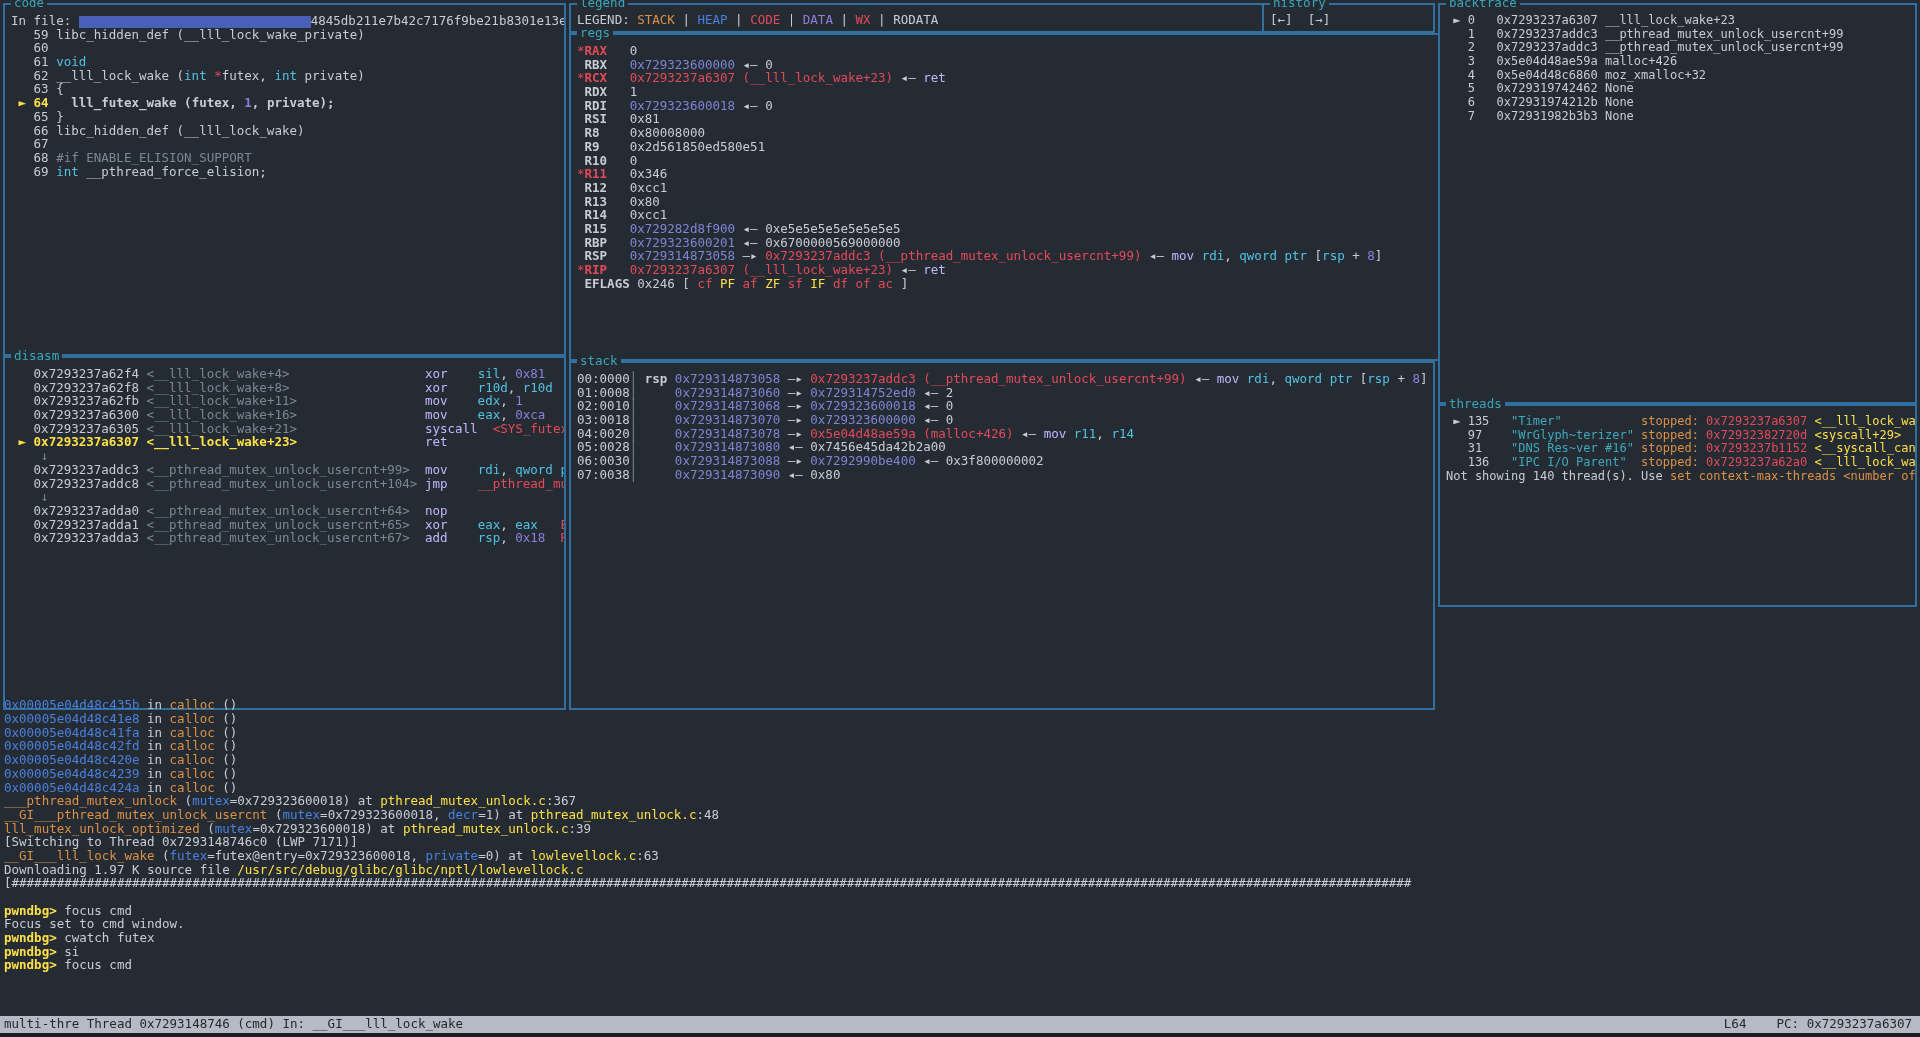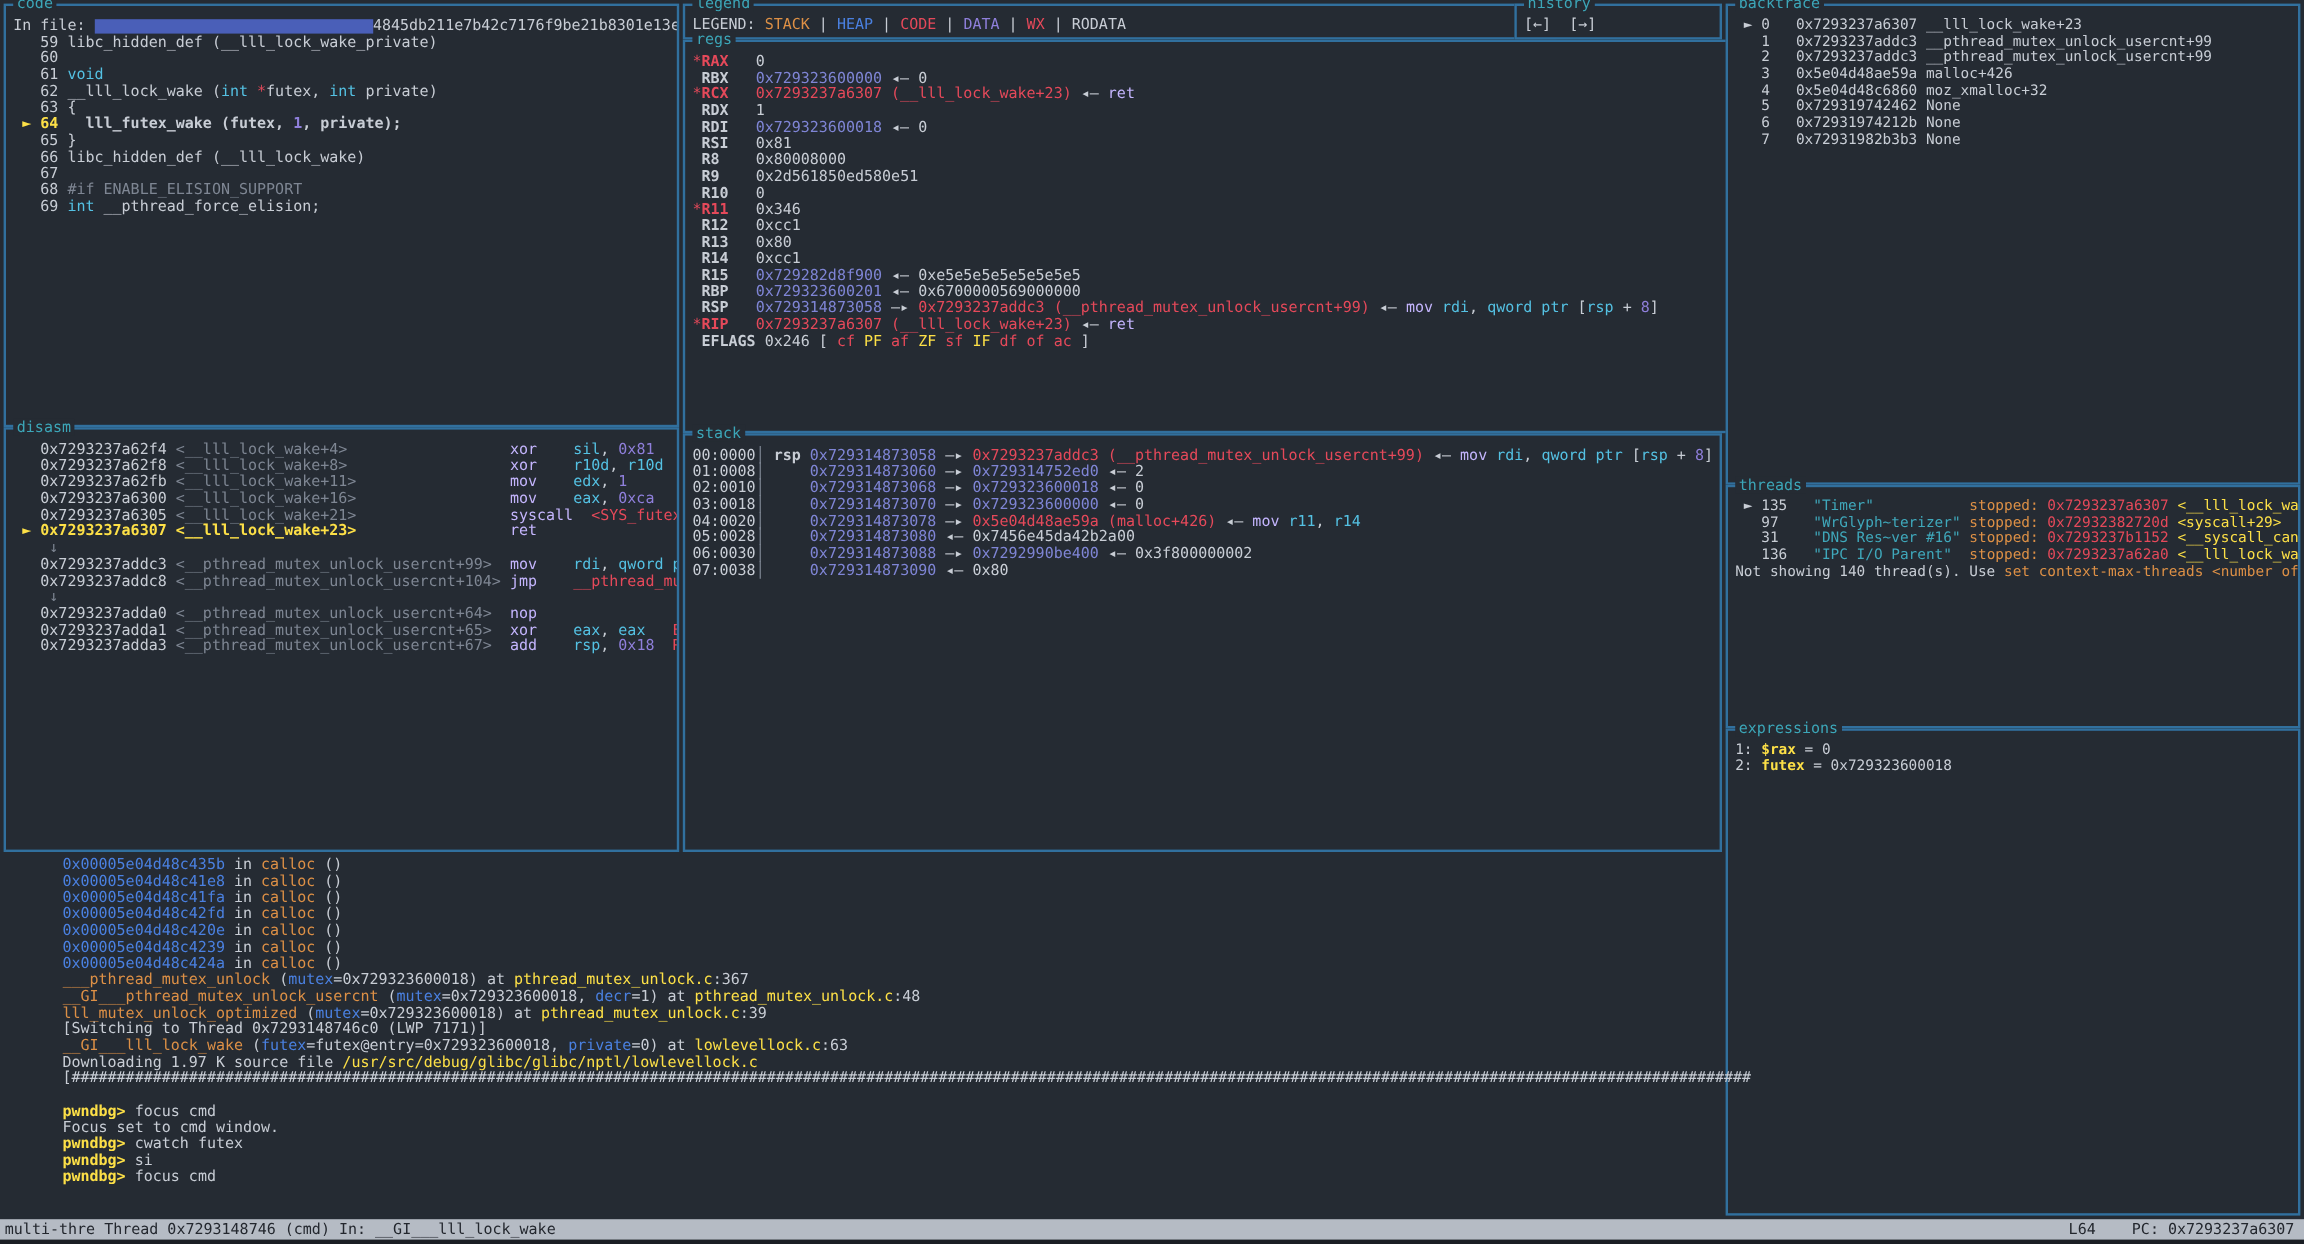--- a/index.html
+++ b/index.html
@@ -16,21 +16,21 @@
   .c-red{color:#e5495a;}
   .c-grn{color:#fde047;}
   .c-lim{color:#c4b5fd;}
   .c-cyn{color:#54c1e3;}
   .c-org{color:#dd9046;}
   .c-blu{color:#4a80e0;}
   .c-vio{color:#7f85d5;text-align:center;}
   .c-pur{color:#8f7fdb;}
   .c-tea{color:#3fa8bb;}
   .blk{display:inline-block;height:12px;background:#4a5fb8;vertical-align:middle;}
-  .output{position:absolute;left:4px;top:686px;width:1432px;height:302px;overflow:hidden;white-space:pre;margin-left:48px;}
+  .output{position:absolute;left:4px;top:671px;width:1432px;height:302px;overflow:hidden;white-space:pre;}
   .statusbar{position:absolute;left:0;top:1016px;width:1920px;height:34px;background:#b5bbc4;
     color:#23272e;box-sizing:border-box;padding:1px 8px 0 4px;display:flex;justify-content:space-between;white-space:pre;}
   .understrip{position:absolute;left:0;top:1033px;width:1920px;height:4px;background:#1a1e24;}
   .histbtn{cursor:default;}
 </style>
 </head>
 <body>
 
 <div class="screen">
 
@@ -67,24 +67,20 @@
   <div class="panel" style="left:1438px;top:3px;width:479px;height:401px;">
     <span class="ptitle">backtrace</span>
     <div class="content small"><div class="row"><span> ► 0   0x7293237a6307 __lll_lock_wake+23</span></div><div class="row"><span>   1   0x7293237addc3 __pthread_mutex_unlock_usercnt+99</span></div><div class="row"><span>   2   0x7293237addc3 __pthread_mutex_unlock_usercnt+99</span></div><div class="row"><span>   3   0x5e04d48ae59a malloc+426</span></div><div class="row"><span>   4   0x5e04d48c6860 moz_xmalloc+32</span></div><div class="row"><span>   5   0x729319742462 None</span></div><div class="row"><span>   6   0x72931974212b None</span></div><div class="row"><span>   7   0x72931982b3b3 None</span></div></div>
   </div>
 
   <div class="panel" style="left:1438px;top:404px;width:479px;height:203px;">
     <span class="ptitle">threads</span>
     <div class="content small"><div class="row"><span> ► 135   </span><span class="c-tea">"Timer"           </span><span class="c-org">stopped: </span><span class="c-red">0x7293237a6307 </span><span class="c-grn">&lt;__lll_lock_wak</span></div><div class="row"><span>   97    </span><span class="c-tea">"WrGlyph~terizer" </span><span class="c-org">stopped: </span><span class="c-red">0x72932382720d </span><span class="c-grn">&lt;syscall+29&gt;</span></div><div class="row"><span>   31    </span><span class="c-tea">"DNS Res~ver #16" </span><span class="c-org">stopped: </span><span class="c-red">0x7293237b1152 </span><span class="c-grn">&lt;__syscall_cance</span></div><div class="row"><span>   136   </span><span class="c-tea">"IPC I/O Parent"  </span><span class="c-org">stopped: </span><span class="c-red">0x7293237a62a0 </span><span class="c-grn">&lt;__lll_lock_wai</span></div><div class="row"><span>Not showing 140 thread(s). Use </span><span class="c-org">set context-max-threads &lt;number of t</span></div></div>
   </div>
 
-  <div class="panel" style="left:1438px;top:607px;width:479px;height:406px;">
-    <span class="ptitle">expressions</span>
-    <div class="content small"><div class="row"><span>1: </span><span class="c-grn b">$rax</span><span> = 0</span></div><div class="row"><span>2: </span><span class="c-grn b">futex</span><span> = 0x729323600018</span></div></div>
-  </div>
 
   <div class="output">
     <div><div class="row"><span class="c-blu">0x00005e04d48c435b</span><span> in </span><span class="c-org">calloc</span><span> ()</span></div><div class="row"><span class="c-blu">0x00005e04d48c41e8</span><span> in </span><span class="c-org">calloc</span><span> ()</span></div><div class="row"><span class="c-blu">0x00005e04d48c41fa</span><span> in </span><span class="c-org">calloc</span><span> ()</span></div><div class="row"><span class="c-blu">0x00005e04d48c42fd</span><span> in </span><span class="c-org">calloc</span><span> ()</span></div><div class="row"><span class="c-blu">0x00005e04d48c420e</span><span> in </span><span class="c-org">calloc</span><span> ()</span></div><div class="row"><span class="c-blu">0x00005e04d48c4239</span><span> in </span><span class="c-org">calloc</span><span> ()</span></div><div class="row"><span class="c-blu">0x00005e04d48c424a</span><span> in </span><span class="c-org">calloc</span><span> ()</span></div><div class="row"><span class="c-org">___pthread_mutex_unlock</span><span> (</span><span class="c-blu">mutex</span><span>=0x729323600018) at </span><span class="c-grn">pthread_mutex_unlock.c</span><span>:367</span></div><div class="row"><span class="c-org">__GI___pthread_mutex_unlock_usercnt</span><span> (</span><span class="c-blu">mutex</span><span>=0x729323600018, </span><span class="c-blu">decr</span><span>=1) at </span><span class="c-grn">pthread_mutex_unlock.c</span><span>:48</span></div><div class="row"><span class="c-org">lll_mutex_unlock_optimized</span><span> (</span><span class="c-blu">mutex</span><span>=0x729323600018) at </span><span class="c-grn">pthread_mutex_unlock.c</span><span>:39</span></div><div class="row"><span>[Switching to Thread 0x7293148746c0 (LWP 7171)]</span></div><div class="row"><span class="c-org">__GI___lll_lock_wake</span><span> (</span><span class="c-blu">futex</span><span>=futex@entry=0x729323600018, </span><span class="c-blu">private</span><span>=0) at </span><span class="c-grn">lowlevellock.c</span><span>:63</span></div><div class="row"><span>Downloading 1.97 K source file </span><span class="c-grn">/usr/src/debug/glibc/glibc/nptl/lowlevellock.c</span></div><div class="row"><span>[##########################################################################################################################################################################################</span></div><div class="row"><span></span></div><div class="row"><span class="c-grn b">pwndbg&gt; </span><span>focus cmd</span></div><div class="row"><span>Focus set to cmd window.</span></div><div class="row"><span class="c-grn b">pwndbg&gt; </span><span>cwatch futex</span></div><div class="row"><span class="c-grn b">pwndbg&gt; </span><span>si</span></div><div class="row"><span class="c-grn b">pwndbg&gt; </span><span>focus cmd</span></div><div class="row"><span>Focus set to cmd window.</span></div></div>
     
   </div>
 
   <div class="statusbar">
     <span>multi-thre Thread 0x7293148746 (cmd) In: __GI___lll_lock_wake</span>
     <span><span>L64</span><span>    </span><span>PC: 0x7293237a6307</span></span>
   </div>

